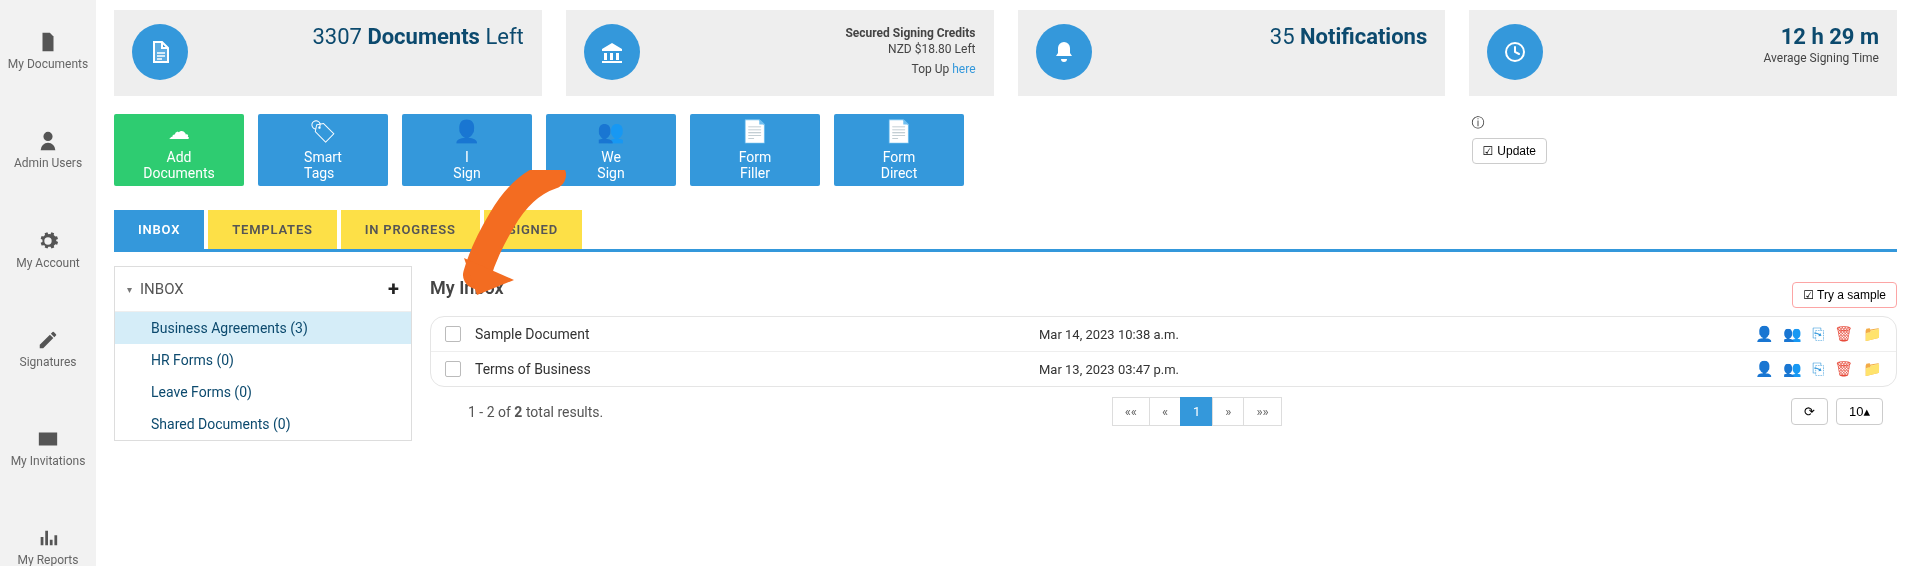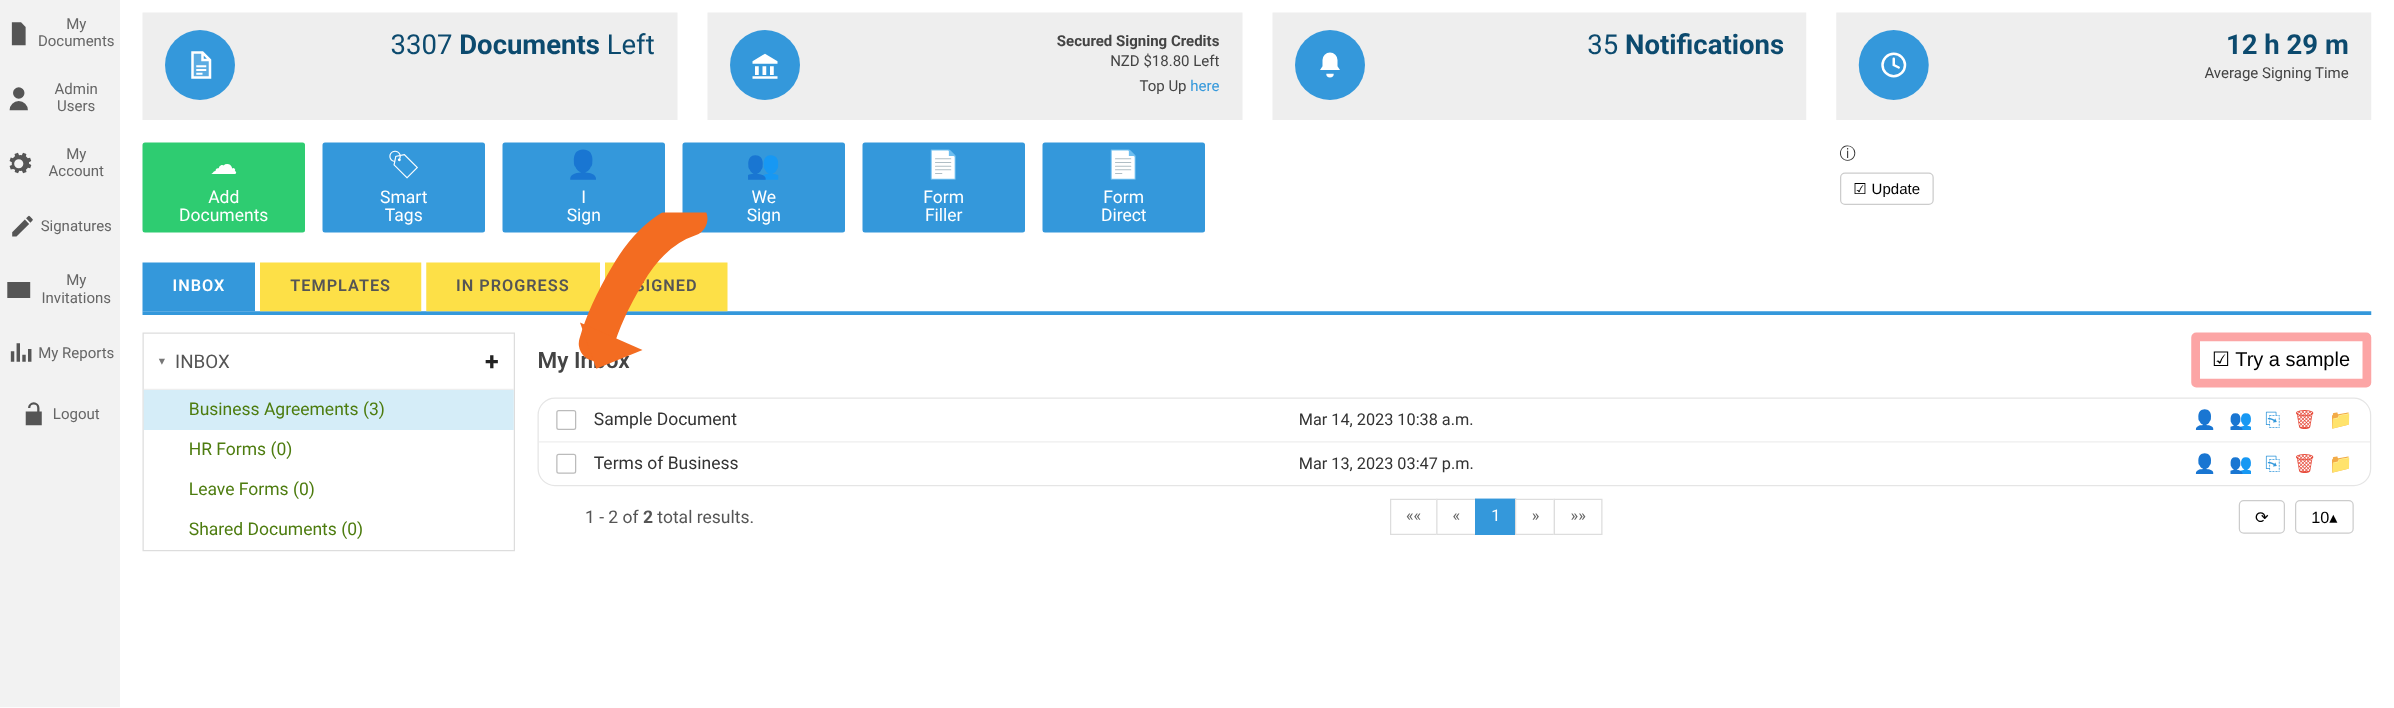--- a/index.html
+++ b/index.html
@@ -1,21 +1,21 @@
 <!DOCTYPE html>
 <html><head>
 <meta charset="utf-8">
 <style>
   * { box-sizing: border-box; margin: 0; padding: 0; }
   body { font-family: -apple-system, "Segoe UI", Roboto, Arial, sans-serif; background: #fff; color: #333; font-size: 14px; }
   .app { display: flex; width: 1915px; height: 566px; }
 
   
   .rail { width: 96px; background: #f2f2f2; display: flex; flex-direction: column; }
-  .rail-item { display: flex; flex-direction: row; align-items: center; justify-content: center; padding: 12px 4px; cursor: pointer; color: #666; font-size: 12px; text-align: center; gap: 4px; }
+  .rail-item { display: flex; flex-direction: column; align-items: center; justify-content: center; padding: 28px 4px; cursor: pointer; color: #666; font-size: 12px; text-align: center; gap: 4px; }
   .rail-item .ricon { font-size: 22px; color: #555; }
 
   .main { flex: 1; padding: 10px 18px 0 18px; }
 
   
   .cards { display: flex; gap: 24px; }
   .card { background: #eeeeee; flex: 1; display: flex; align-items: flex-start; padding: 14px 18px; gap: 14px; min-height: 86px; }
   .circle { width: 56px; height: 56px; border-radius: 50%; background: #3498db; display: flex; align-items: center; justify-content: center; color: #fff; font-size: 24px; flex-shrink: 0; }
   .card-body { flex: 1; display: flex; flex-direction: column; align-items: flex-end; }
   .card-title { font-size: 22px; color: #0c4a6e; }
@@ -40,27 +40,27 @@
   .tab { padding: 12px 24px; background: #fde047; color: #555; font-size: 13px; letter-spacing: 0.8px; font-weight: 600; cursor: pointer; margin-right: 4px; }
   .tab.active { background: #3498db; color: #fff; }
 
   
   .content { display: flex; gap: 18px; margin-top: 14px; }
 
   .folders { width: 298px; border: 1px solid #ddd; background: #fff; position: relative; }
   .folder-head { display: flex; align-items: center; padding: 10px 12px; border-bottom: 1px solid #eee; font-size: 15px; color: #555; }
   .folder-head .tri { font-size: 10px; margin-right: 8px; color: #777; }
   .folder-head .plus { margin-left: auto; font-weight: 700; font-size: 20px; cursor: pointer; color: #222; }
-  .folder-item { padding: 8px 12px 8px 36px; font-size: 14px; color: #4d7c0f; cursor: pointer; }
+  .folder-item { padding: 8px 12px 8px 36px; font-size: 14px; color: #0c4a6e; cursor: pointer; }
   .folder-item.sel { background: #d5edf8; }
 
   .inbox { flex: 1; }
   .inbox-head { display: flex; align-items: center; margin-bottom: 8px; }
   .inbox-title { font-size: 18px; font-weight: 600; color: #444; }
-  .try-sample { margin-left: auto; border: 7px solid #fca5a5; background: #fff; padding: 5px 10px; font-size: 16px; border-radius: 4px; cursor: pointer; }
+  .try-sample { margin-left: auto; border: 1px solid #fca5a5; background: #fff; padding: 5px 10px; font-size: 12px; border-radius: 4px; cursor: pointer; margin-top: 16px; }
 
   .doc-list { border: 1px solid #e5e5e5; border-radius: 14px; }
   .doc-row { display: flex; align-items: center; padding: 8px 14px; border-bottom: 1px solid #eee; gap: 14px; }
   .doc-row:last-child { border-bottom: none; }
   .chk { width: 16px; height: 16px; border: 1px solid #bbb; border-radius: 2px; cursor: pointer; flex-shrink: 0; }
   .doc-name { flex: 0 0 550px; color: #333; }
   .doc-date { flex: 1; color: #333; font-size: 13px; }
   .doc-actions { display: flex; gap: 10px; color: #3498db; font-size: 15px; align-items:center; }
   .doc-actions .del { color: #e74c3c; }
 
@@ -182,21 +182,21 @@
     </div>
 
     <div class="actions-row">
       <div class="tiles" id="tiles">
           <div class="tile add">
             <span class="ticon">☁</span>
             <span style="text-align:center;line-height:1.1">Add<br>Documents</span>
           </div>
           <div class="tile">
             <span class="ticon">🏷</span>
-            <span style="text-align:center;line-height:1.1">Smart<br>Tags</span>
+            <span style="text-align:left;line-height:1.1">Smart<br>Tags</span>
           </div>
           <div class="tile">
             <span class="ticon">👤</span>
             <span style="text-align:center;line-height:1.1">I<br>Sign</span>
           </div>
           <div class="tile">
             <span class="ticon">👥</span>
             <span style="text-align:center;line-height:1.1">We<br>Sign</span>
           </div>
           <div class="tile">

